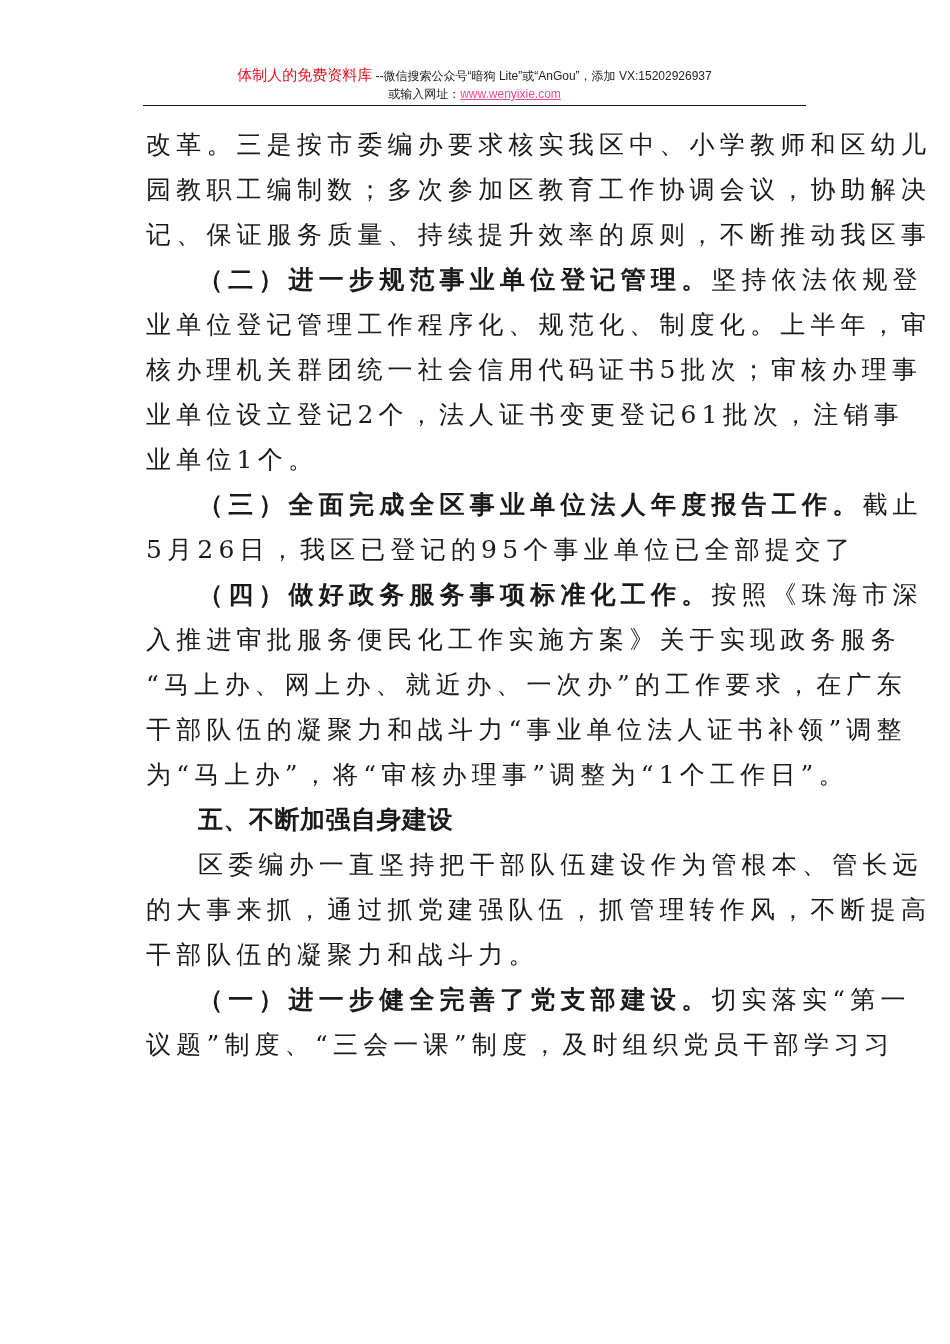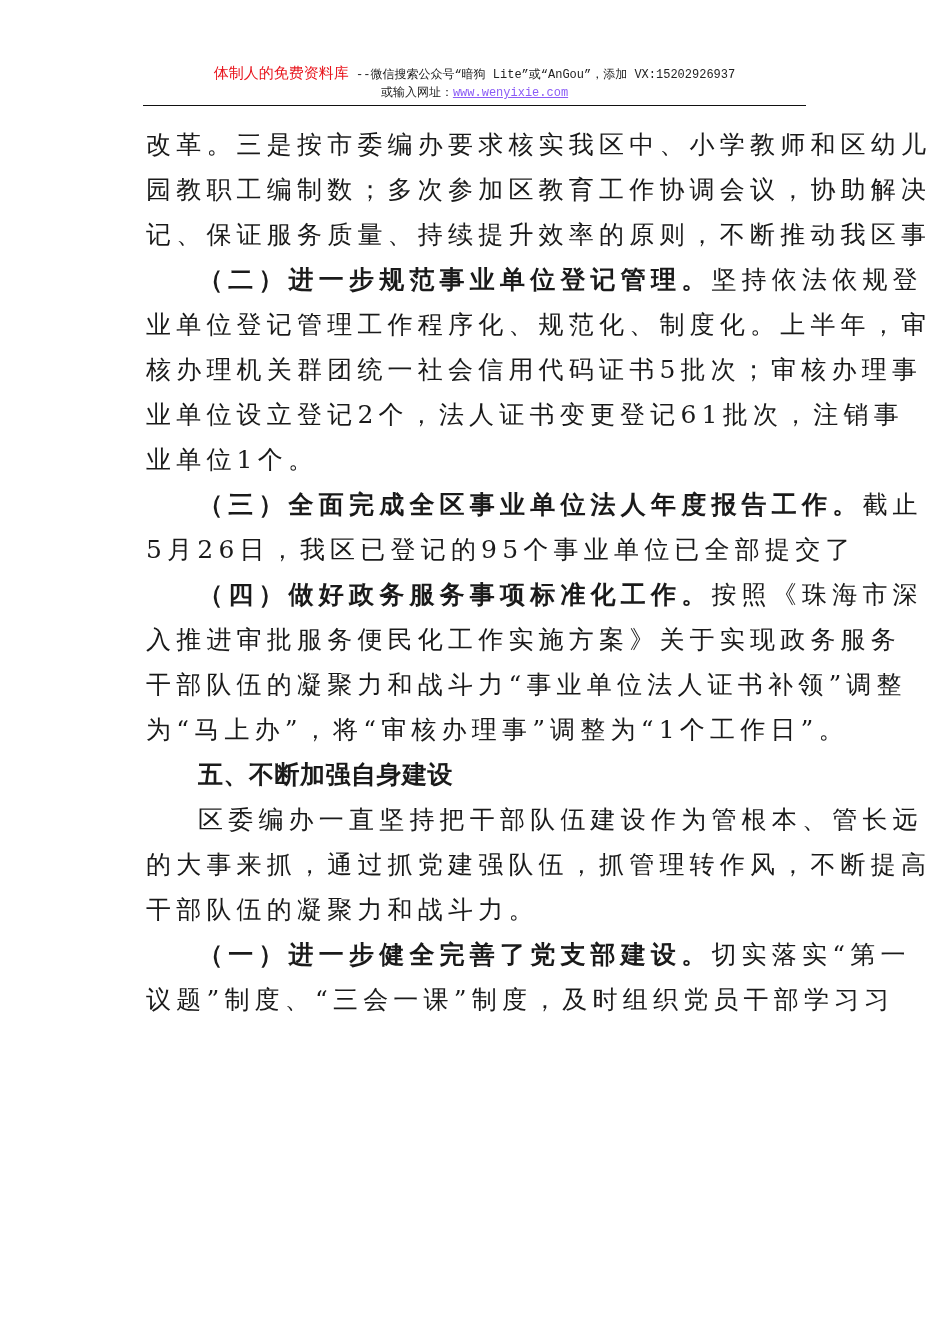--- a/index.html
+++ b/index.html
@@ -1,19 +1,19 @@
 <!DOCTYPE html>
 <html><head>
   <meta charset="utf-8">
   <style>
     html, body { margin: 0; padding: 0; background: #ffffff; }
     body { width: 950px; height: 1344px; position: relative; overflow: hidden; font-family: "DejaVu Serif", "Liberation Serif", serif; color: #1a1a1a; }
-    .header { position: absolute; left: 143px; top: 66px; width: 663px; text-align: center; font-family: Liberation Mono, monospace; font-size: 12px; line-height: 18px; color: #222; }
+    .header { position: absolute; left: 143px; top: 66px; width: 663px; text-align: center; font-family: Liberation Sans, sans-serif; font-size: 12px; line-height: 18px; color: #222; }
     .header .brand { color: #e8141c; font-size: 15px; }
-    .header .link { color: #8b5cf6; text-decoration: underline; }
+    .header .link { color: #ec4899; text-decoration: underline; }
     .header-rule { position: absolute; left: 143px; top: 105px; width: 663px; height: 0; border-top: 1.5px solid #111; }
     .body { position: absolute; left: 146px; top: 122px; width: 672px; }
     .line { height: 45px; line-height: 45px; font-size: 25px; letter-spacing: 5.2px; white-space: nowrap; }
     .indent { padding-left: 52px; }
     .bold { font-weight: bold; }
     .heading { font-family: "DejaVu Sans", "Liberation Sans", sans-serif; font-weight: bold; letter-spacing: 0.5px; }
   </style>
 </head>
 <body>
 
@@ -36,20 +36,21 @@
   <div class="line"><span>业单位登记管理工作程序化、规范化、制度化。上半年，审</span></div>
   <div class="line"><span>核办理机关群团统一社会信用代码证书5批次；审核办理事</span></div>
   <div class="line"><span>业单位设立登记2个，法人证书变更登记61批次，注销事</span></div>
   <div class="line"><span>业单位1个。</span></div>
 
   <div class="line indent"><span class="bold">（三）全面完成全区事业单位法人年度报告工作。</span><span>截止</span></div>
   <div class="line"><span>5月26日，我区已登记的95个事业单位已全部提交了</span></div>
 
   <div class="line indent"><span class="bold">（四）做好政务服务事项标准化工作。</span><span>按照《珠海市深</span></div>
   <div class="line"><span>入推进审批服务便民化工作实施方案》关于实现政务服务</span></div>
+  <div class="line"><span>“马上办、网上办、就近办、一次办”的工作要求，在广东</span></div>
   <div class="line"><span>干部队伍的凝聚力和战斗力“事业单位法人证书补领”调整</span></div>
   <div class="line"><span>为“马上办”，将“审核办理事”调整为“1个工作日”。</span></div>
 
   <div class="line indent heading"><span>五、不断加强自身建设</span></div>
 
   <div class="line indent"><span>区委编办一直坚持把干部队伍建设作为管根本、管长远</span></div>
   <div class="line"><span>的大事来抓，通过抓党建强队伍，抓管理转作风，不断提高</span></div>
   <div class="line"><span>干部队伍的凝聚力和战斗力。</span></div>
 
   <div class="line indent"><span class="bold">（一）进一步健全完善了党支部建设。</span><span>切实落实“第一</span></div>

